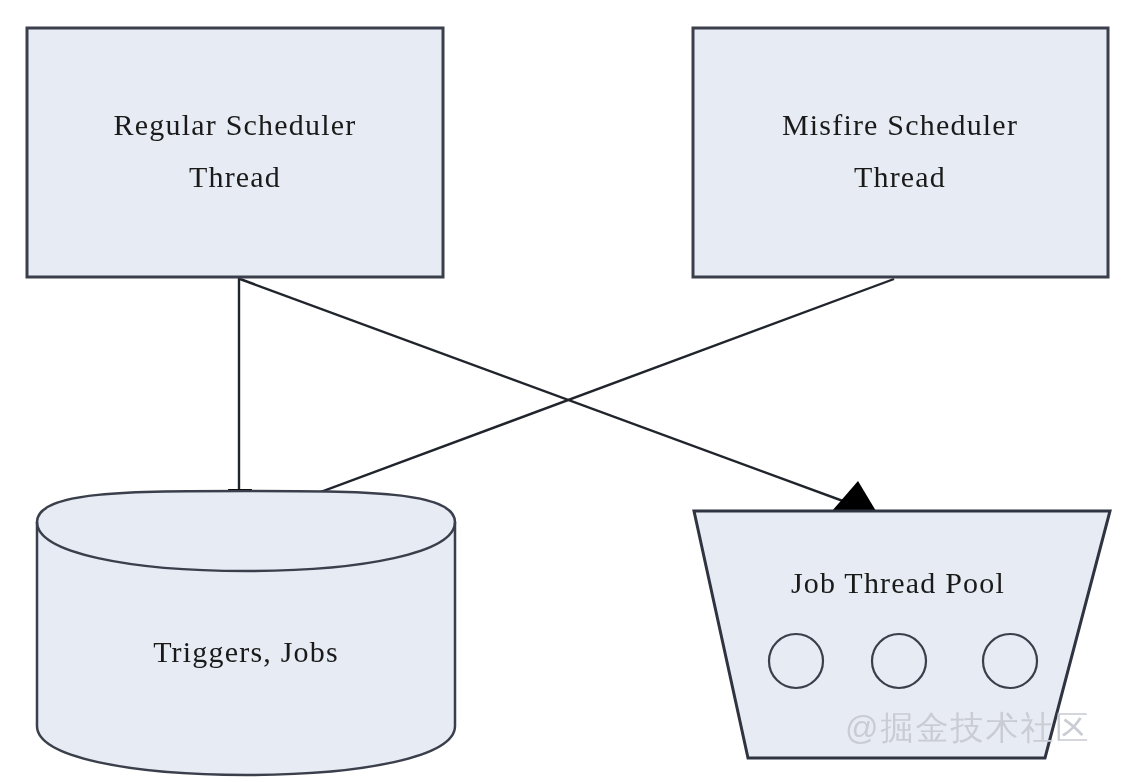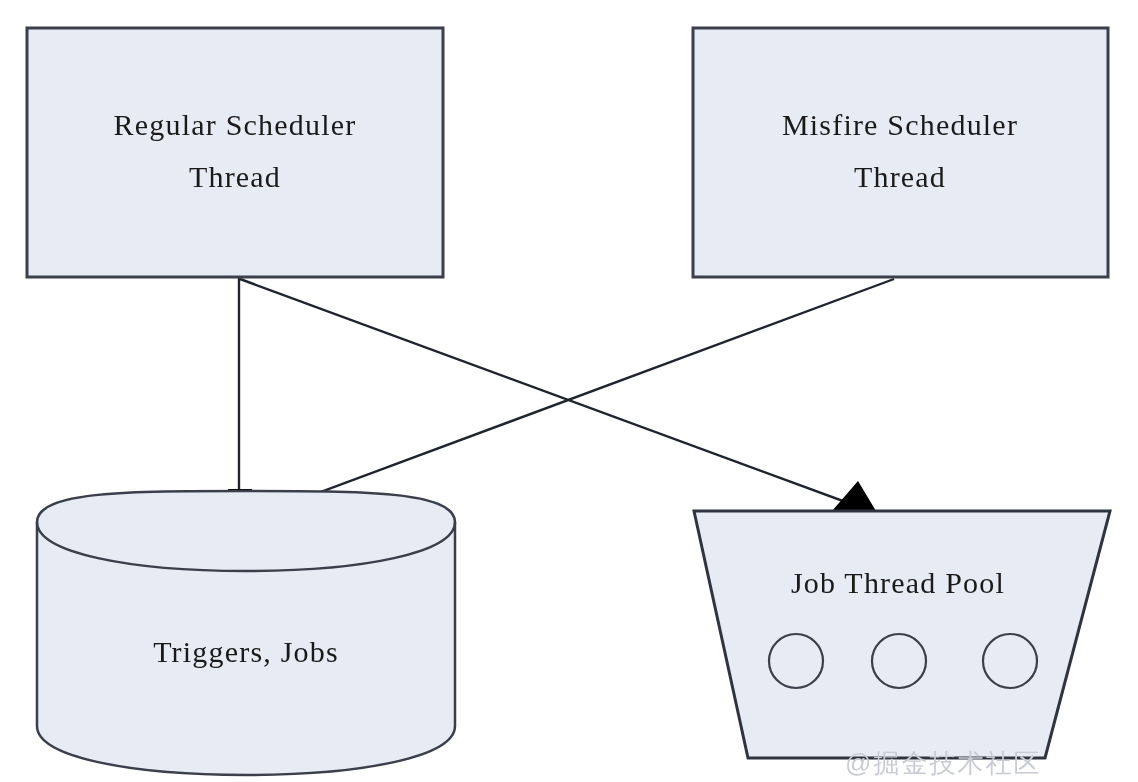--- a/index.html
+++ b/index.html
@@ -70,27 +70,27 @@
   }
   .label-cyl {
     font-size: 30px;
   }
   .label-trap {
     font-size: 30px;
   }
   .watermark-text {
     position: absolute;
     font-family: "Liberation Sans", "DejaVu Sans", sans-serif;
-    font-size: 26px;
+    font-size: 33px;
     color: #c9ccd4;
     letter-spacing: 2px;
     white-space: nowrap;
     pointer-events: none;
     left: 845px;
-    top: 746px;
+    top: 706px;
   }
 </style>
 </head>
 <body>
 
 <div id="canvas">
 
   <svg id="diagram-svg" viewBox="0 0 1138 782">
 
     <g>

